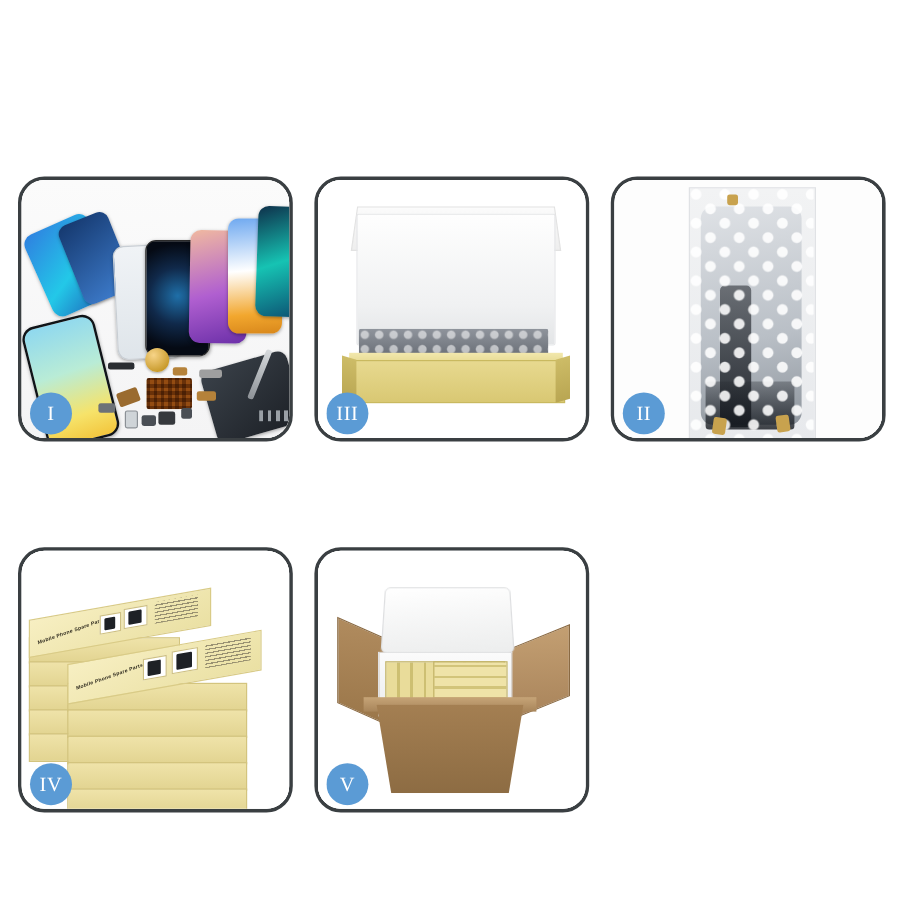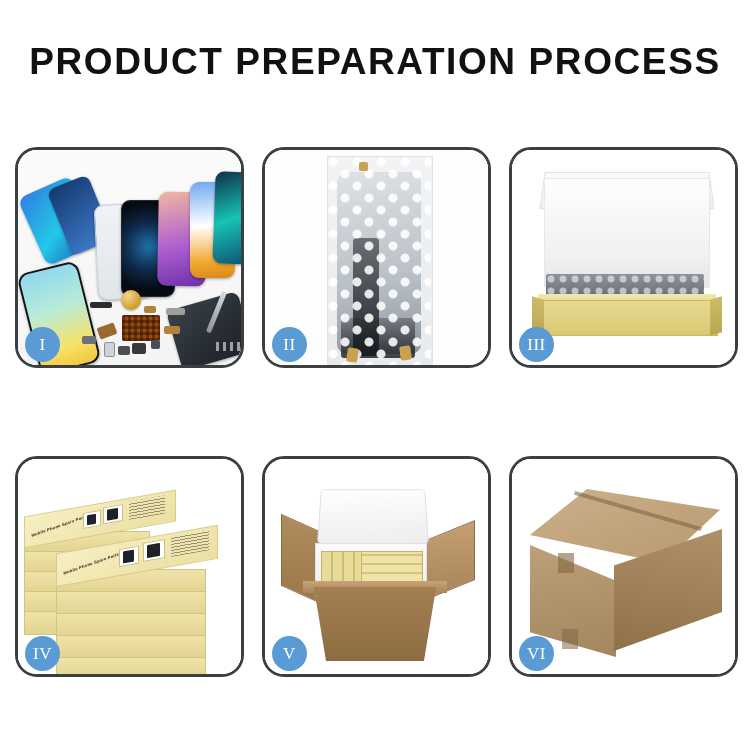--- a/index.html
+++ b/index.html
@@ -331,21 +331,20 @@
   }
   .s-tape2 {
     position:absolute; left:50px; top:170px; width:16px; height:20px;
     background:rgba(130,104,68,.55);
   }
 </style>
 </head>
 <body>
 
 <div class="header">
-  <h1 class="page-title">PRODUCT PREPARATION PROCESS</h1>
 </div>
 
 <div class="grid">
 
   <div class="panel">
     <div class="panel-inner">
       <div class="scene-parts">
         <div class="ph p-blue"></div>
         <div class="ph p-blue2"></div>
         <div class="ph p-glass"></div>
@@ -369,47 +368,47 @@
         <div class="bit b10"></div>
         <div class="tool"></div>
         <div class="screws"></div>
       </div>
     </div>
     <div class="badge">I</div>
   </div>
 
   <div class="panel">
     <div class="panel-inner">
+      <div class="scene-box3">
+        <div class="b3-lidback"></div>
+        <div class="b3-foam"></div>
+        <div class="b3-bubble"></div>
+        <div class="b3-rim"></div>
+        <div class="b3-body"></div>
+        <div class="b3-sideL"></div>
+        <div class="b3-sideR"></div>
+      </div>
+    </div>
+    <div class="badge">III</div>
+  </div>
+
+  <div class="panel">
+    <div class="panel-inner">
       <div class="scene-bubble">
         <div class="bw-bag"></div>
         <div class="bw-inner"></div>
         <div class="bw-dark"></div>
         <div class="bw-dark2"></div>
         <div class="bw-bubbles"></div>
         <div class="bw-tab1"></div>
         <div class="bw-tab2"></div>
         <div class="bw-tab3"></div>
       </div>
     </div>
     <div class="badge">II</div>
-  </div>
-
-  <div class="panel">
-    <div class="panel-inner">
-      <div class="scene-box3">
-        <div class="b3-lidback"></div>
-        <div class="b3-foam"></div>
-        <div class="b3-bubble"></div>
-        <div class="b3-rim"></div>
-        <div class="b3-body"></div>
-        <div class="b3-sideL"></div>
-        <div class="b3-sideR"></div>
-      </div>
-    </div>
-    <div class="badge">III</div>
   </div>
 
   <div class="panel">
     <div class="panel-inner">
       <div class="scene-stack">
 
         <div class="sb" style="left:6px;  top:72px;  width:124px; height:20px;"></div>
         <div class="sb" style="left:6px;  top:92px;  width:124px; height:20px;"></div>
         <div class="sb" style="left:6px;  top:112px; width:124px; height:20px;"></div>
         <div class="sb" style="left:6px;  top:132px; width:124px; height:20px;"></div>
@@ -456,27 +455,14 @@
         <div class="c-foam"></div>
         <div class="c-yellowpack"></div>
         <div class="c-yellowpack2"></div>
         <div class="c-rim"></div>
         <div class="c-front"></div>
       </div>
     </div>
     <div class="badge">V</div>
   </div>
 
-  <div class="panel">
-    <div class="panel-inner">
-      <div class="scene-sealed">
-        <div class="s-top"></div>
-        <div class="s-left"></div>
-        <div class="s-right"></div>
-        <div class="s-seam"></div>
-        <div class="s-tape1"></div>
-        <div class="s-tape2"></div>
-      </div>
-    </div>
-    <div class="badge">VI</div>
-  </div>
 
 </div>
 
 </body></html>

